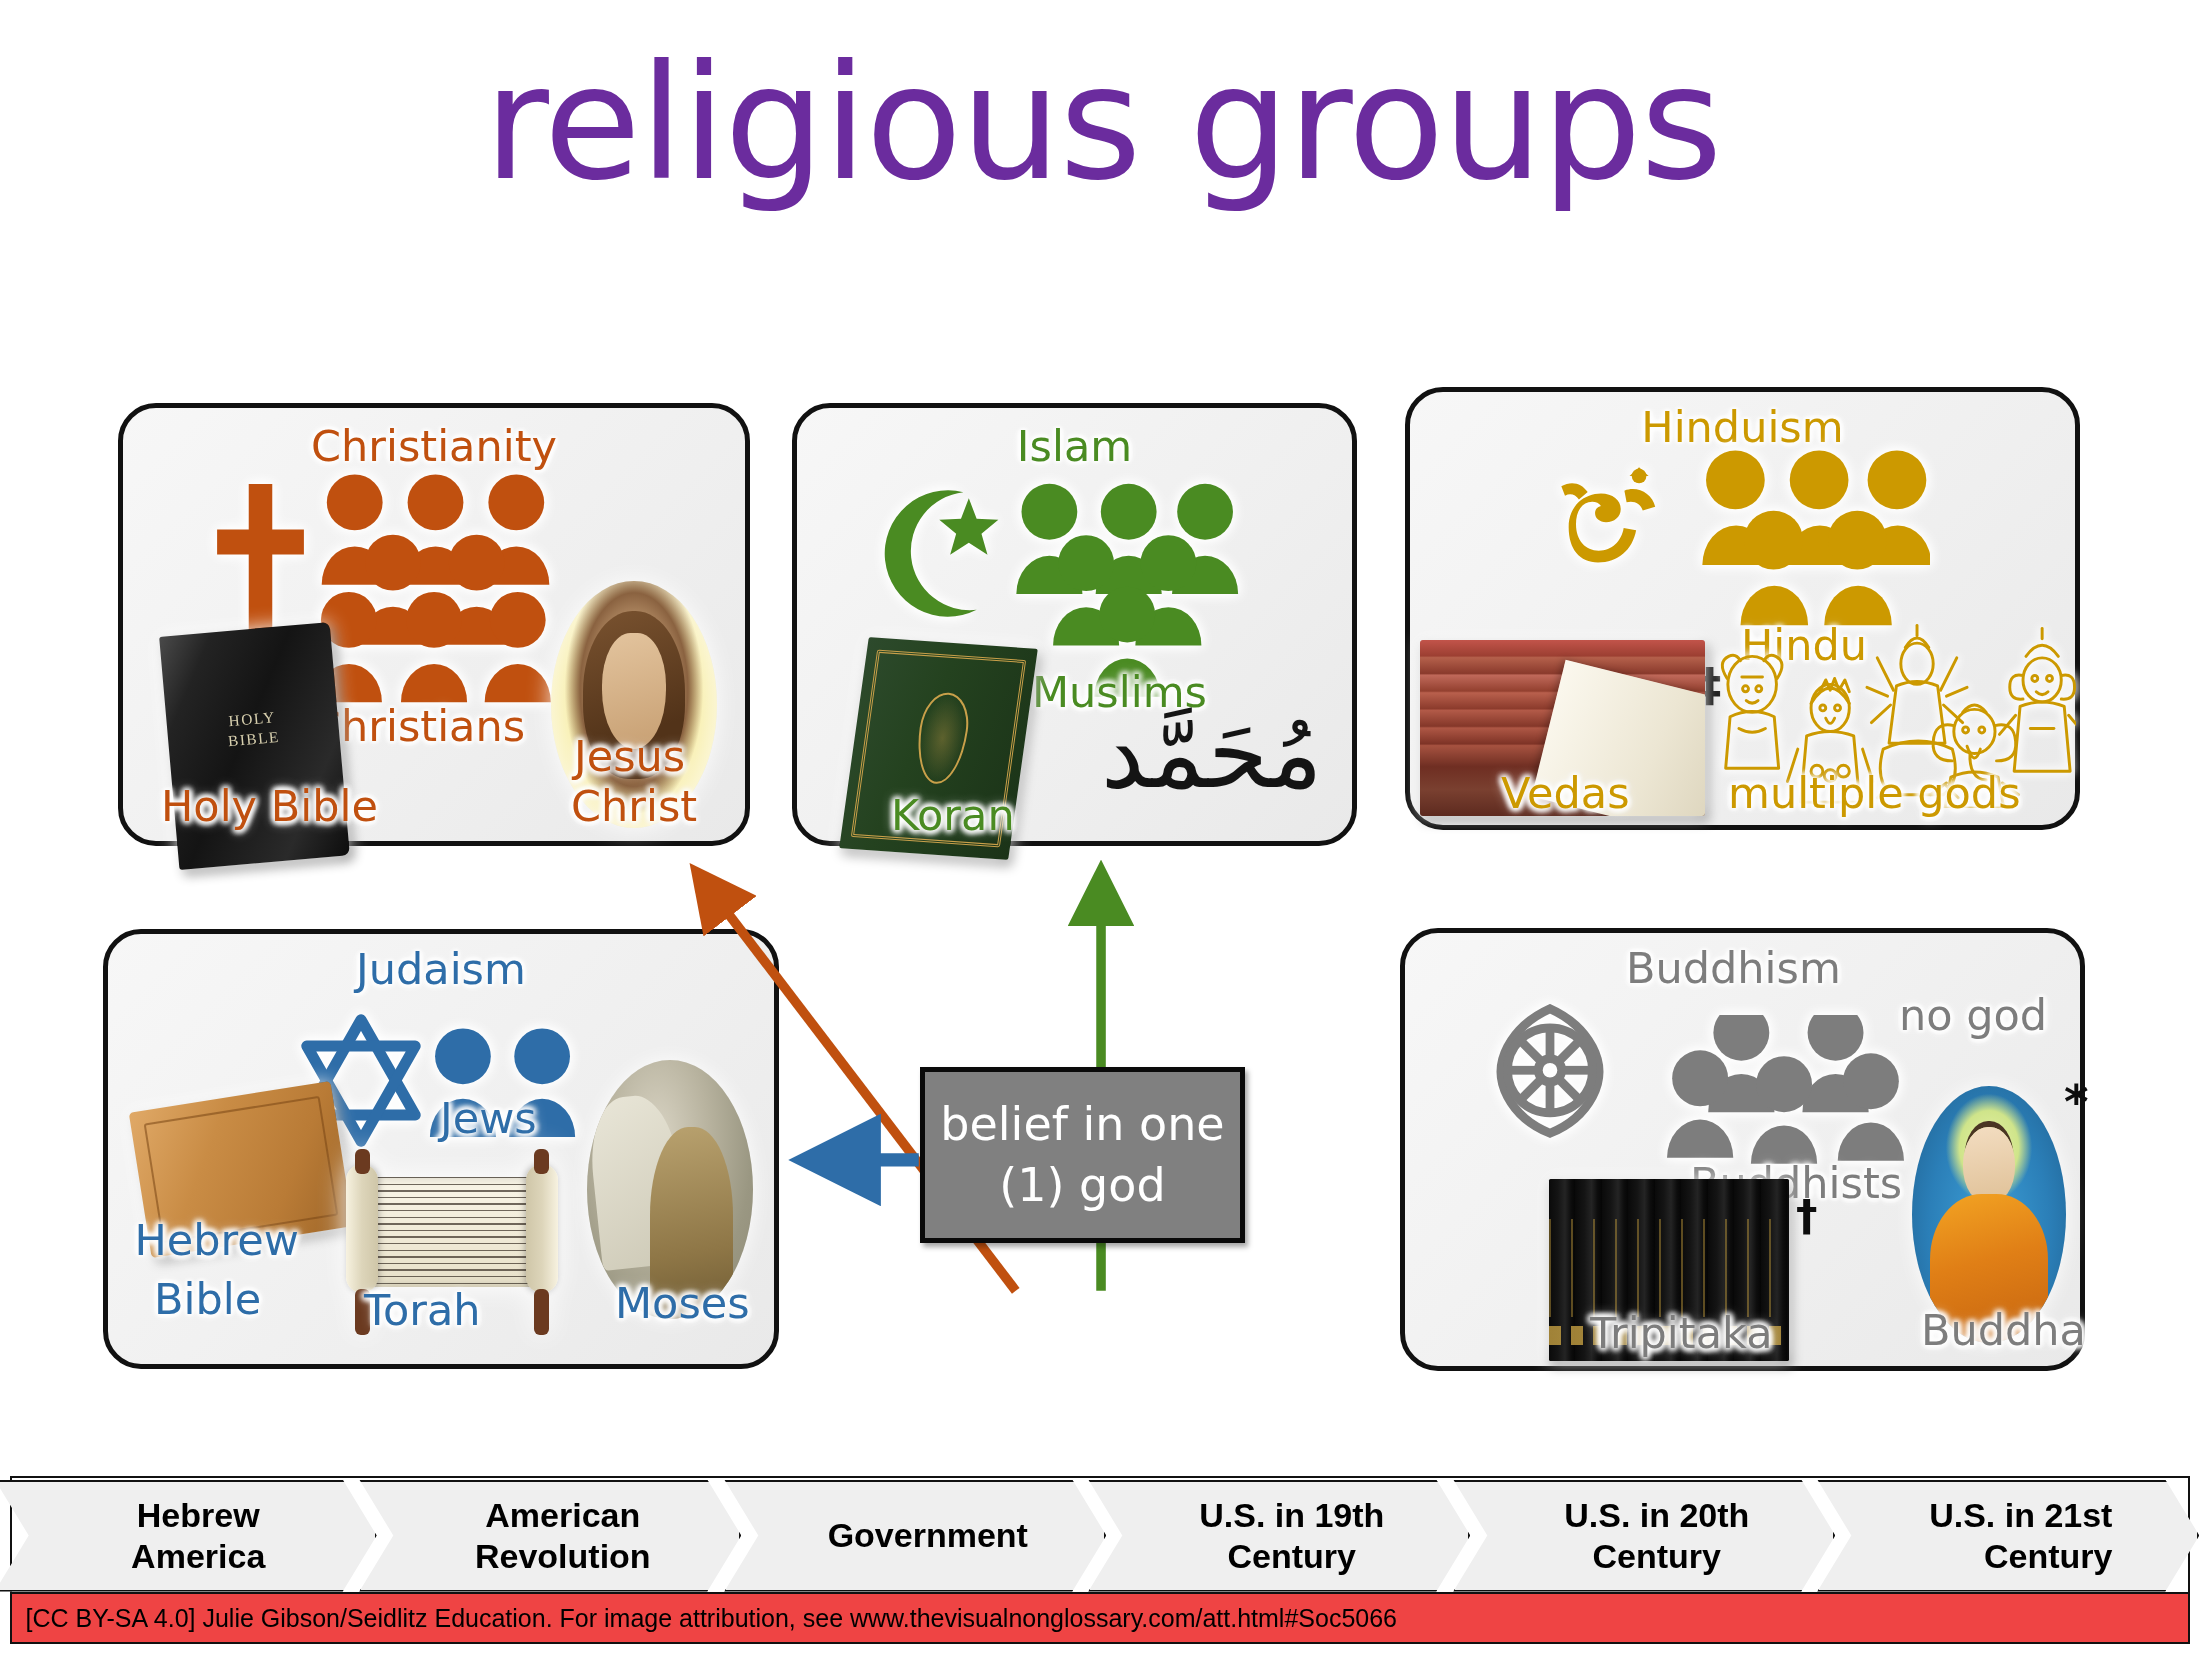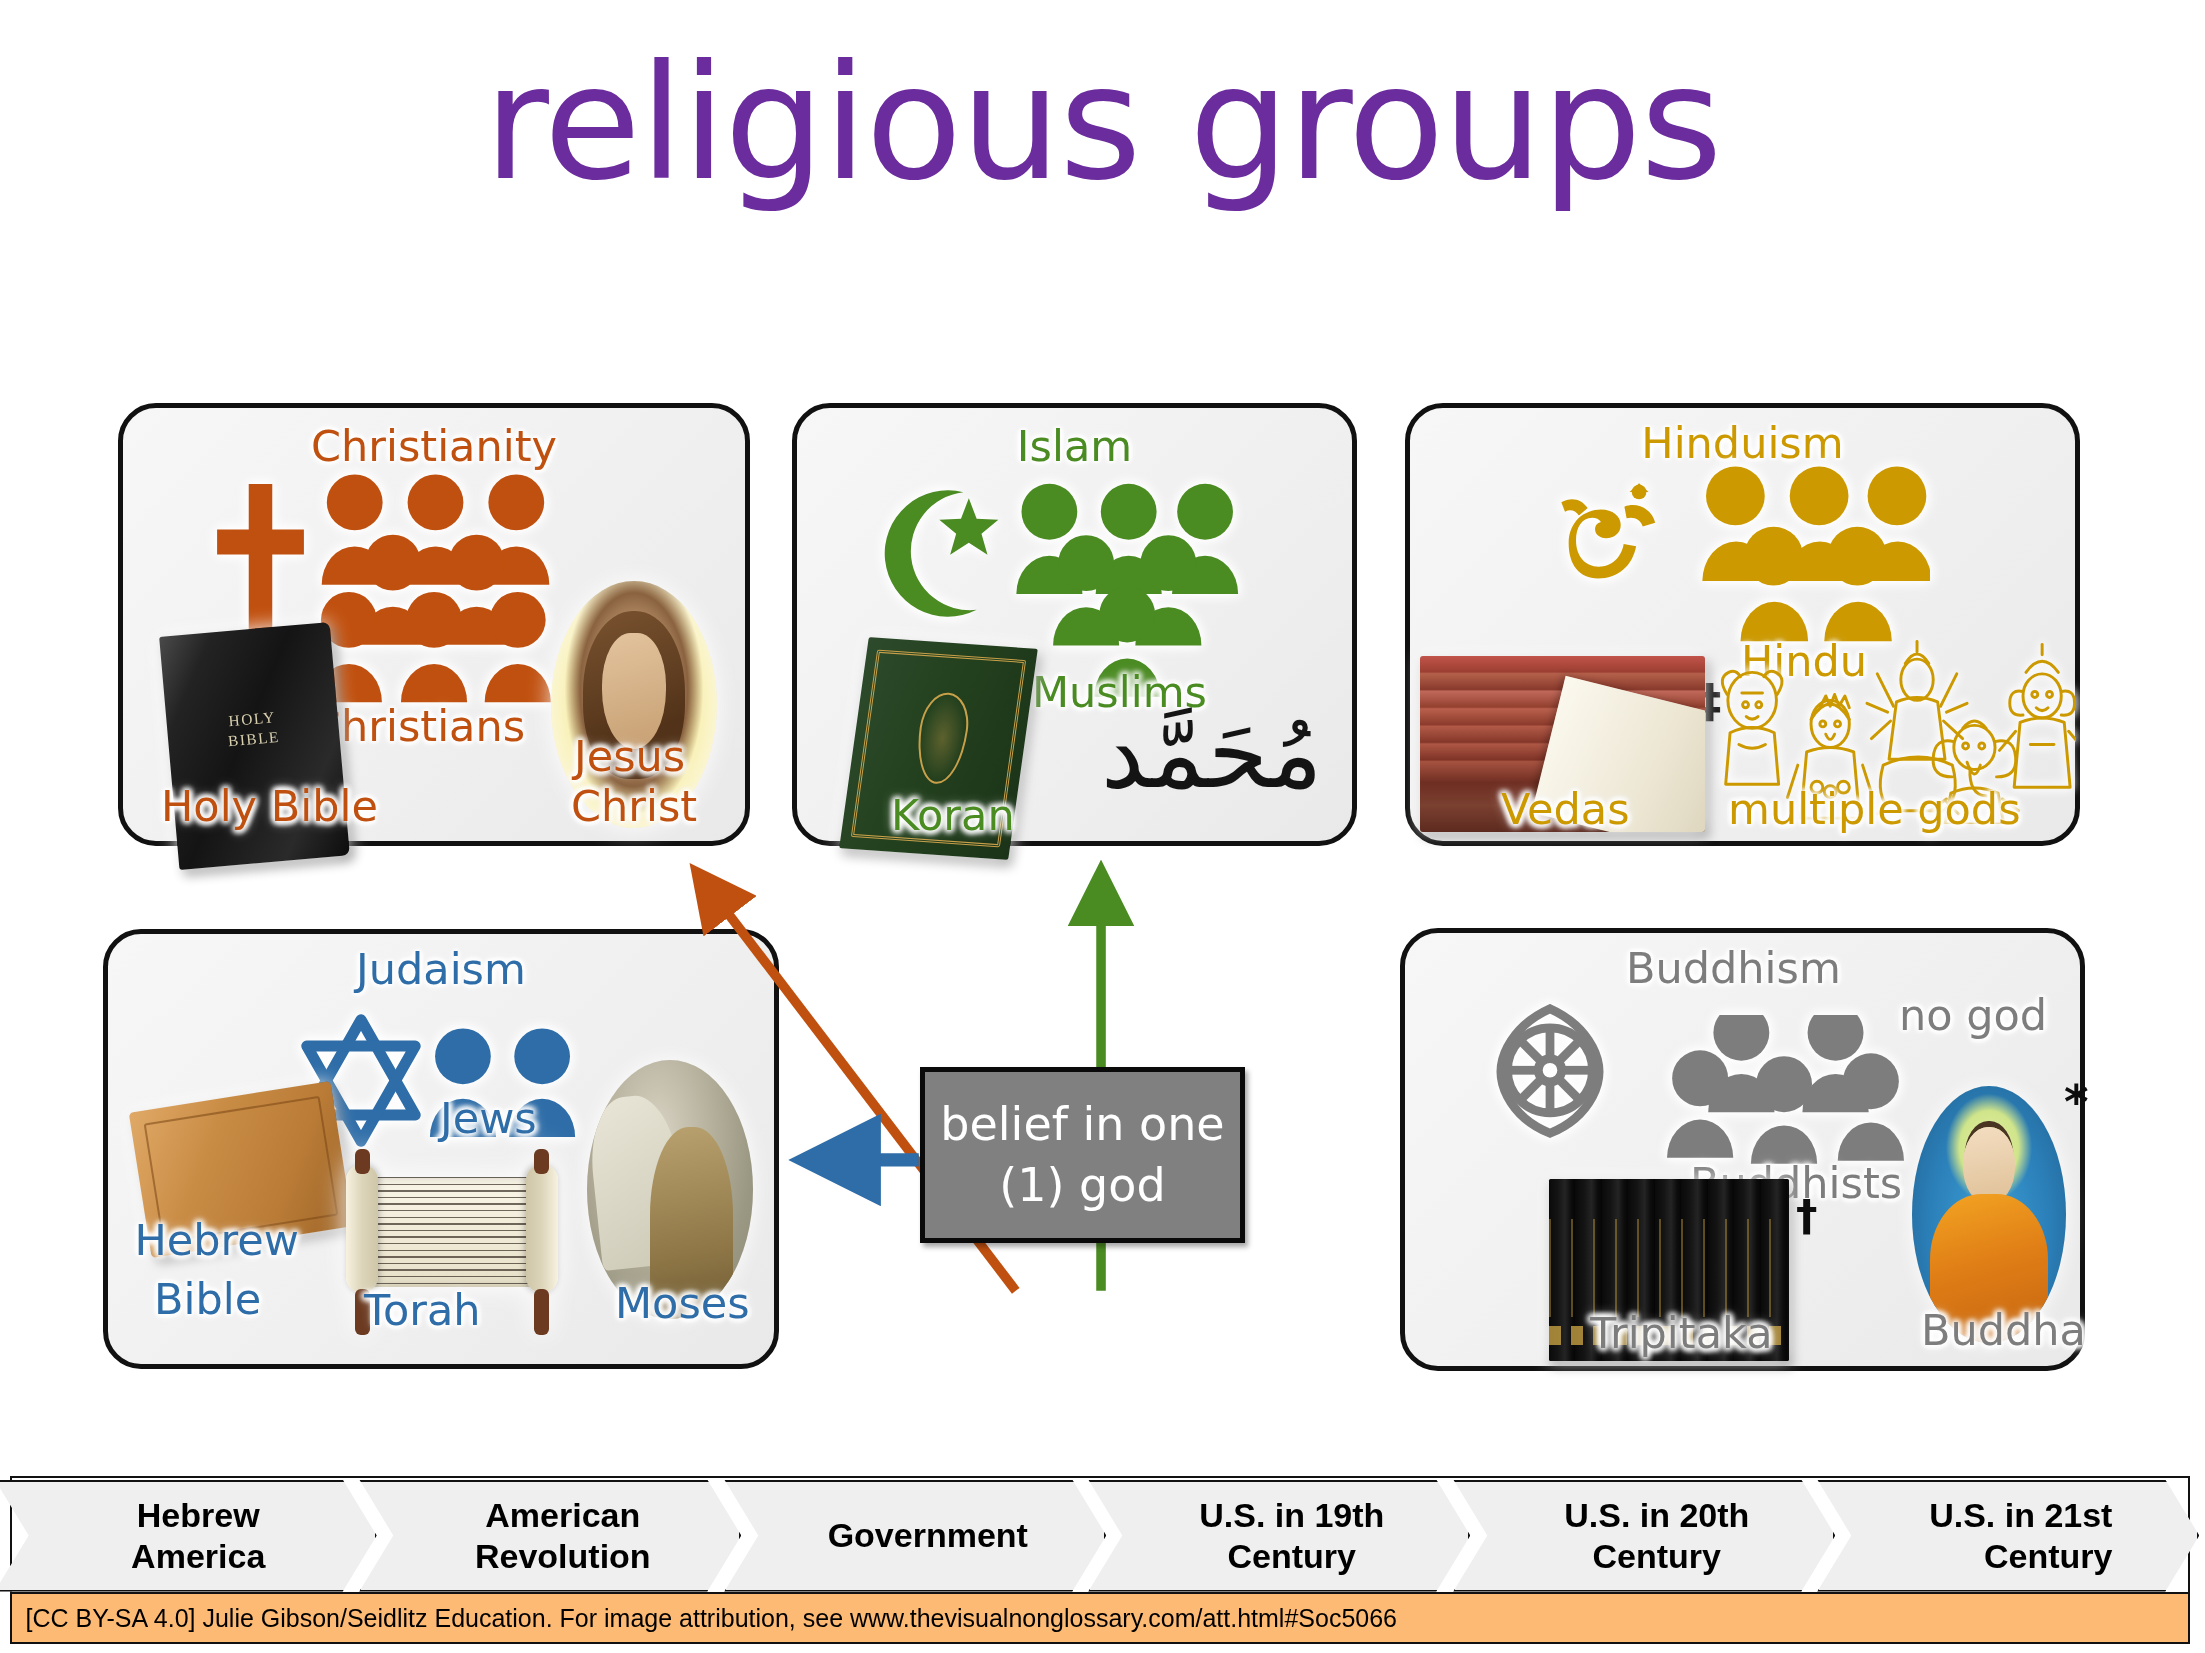--- a/index.html
+++ b/index.html
@@ -323,21 +323,21 @@
     position: absolute;
     left: 10.3px;
     top: 1594px;
     width: 2180px;
     height: 50px;
     border: 2.9px solid #111;
     border-top: none;
     box-sizing: border-box;
     display: flex;
     align-items: center;
-    background: #fdba74;
+    background: #ef4444;
   }
   .footer-line {
     font-family: "Liberation Sans Narrow", "Liberation Sans", sans-serif;
     font-size: 25px;
     color: #000;
     white-space: nowrap;
     padding-left: 13.2px;
   }
   .footer-overlap {
     position: absolute;
@@ -476,21 +476,21 @@
   </div>
 
   <div class="card-label people-label c-islam" style="left:235px; top:259px;">Muslims</div>
 
   <div class="art koran" style="left:57px; top:234px; width:169px; height:213px;"></div>
   <div class="card-label item-label c-islam" style="left:94px; top:382px;">Koran</div>
 
   <div class="arabic-calligraphy" style="left:304px; top:297px;">مُحَمَّد</div>
 </div>
 
-<div class="card" style="left:1405px; top:403px; width:675px; height:443px;">
+<div class="card" style="left:1405px; top:387px; width:675px; height:443px;">
 
   <div class="card-label title-label c-hindu" style="left:50%; top:10.3px; transform:translateX(-50%);">Hinduism</div>
 
   <div class="glyph-wrap" style="left:144px; top:72px;">
     <svg width="110" height="131" viewBox="0 0 150 178">
       <g class="fill-hindu">
         <path d="M20 86 c0 -30 22 -46 44 -46 c16 0 27 9 27 21 c0 11 -9 18 -20 18 c-9 0 -15 -5 -15 -12 c0 -5 3 -9 8 -10 c-2 -4 -7 -6 -12 -6 c-14 0 -22 13 -22 31 c0 22 13 36 31 36 c18 0 31 -13 34 -31 l17 3 c-5 27 -25 44 -52 44 c-25 0 -40 -18 -40 -48 z"></path>
         <path d="M10 30 c14 -8 28 -4 36 8 l-12 10 c-5 -7 -12 -9 -19 -5 z"></path>
         <path d="M96 36 c18 -7 38 4 42 22 l-17 5 c-3 -9 -12 -14 -22 -11 z"></path>
         <circle cx="116" cy="16" r="10"></circle>

